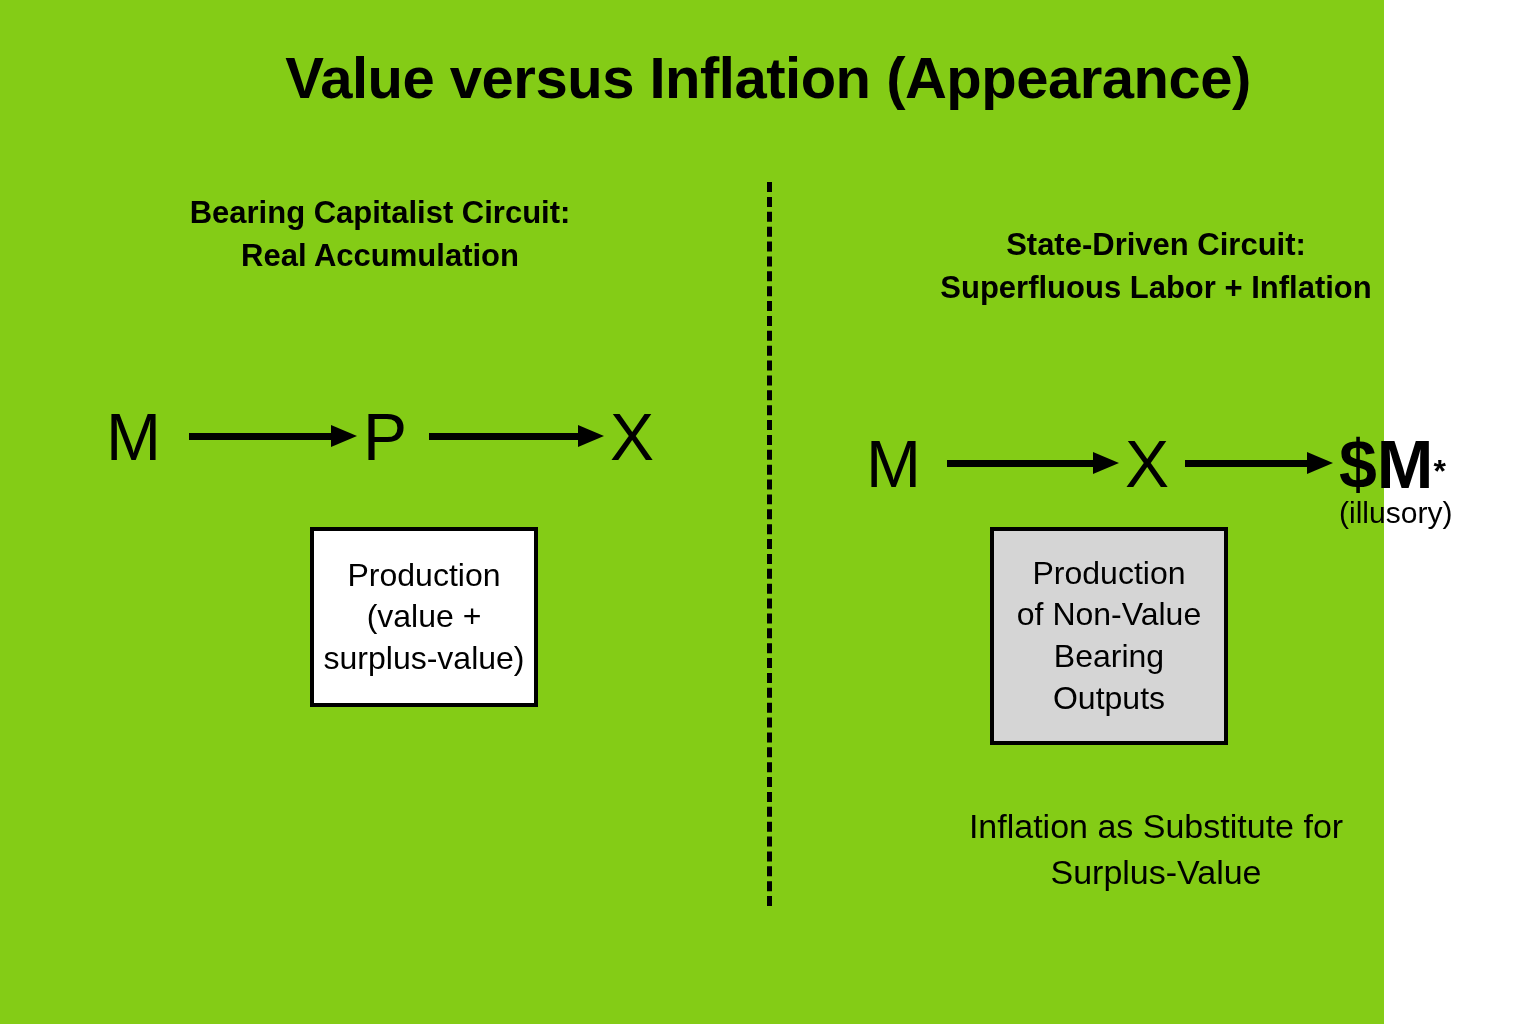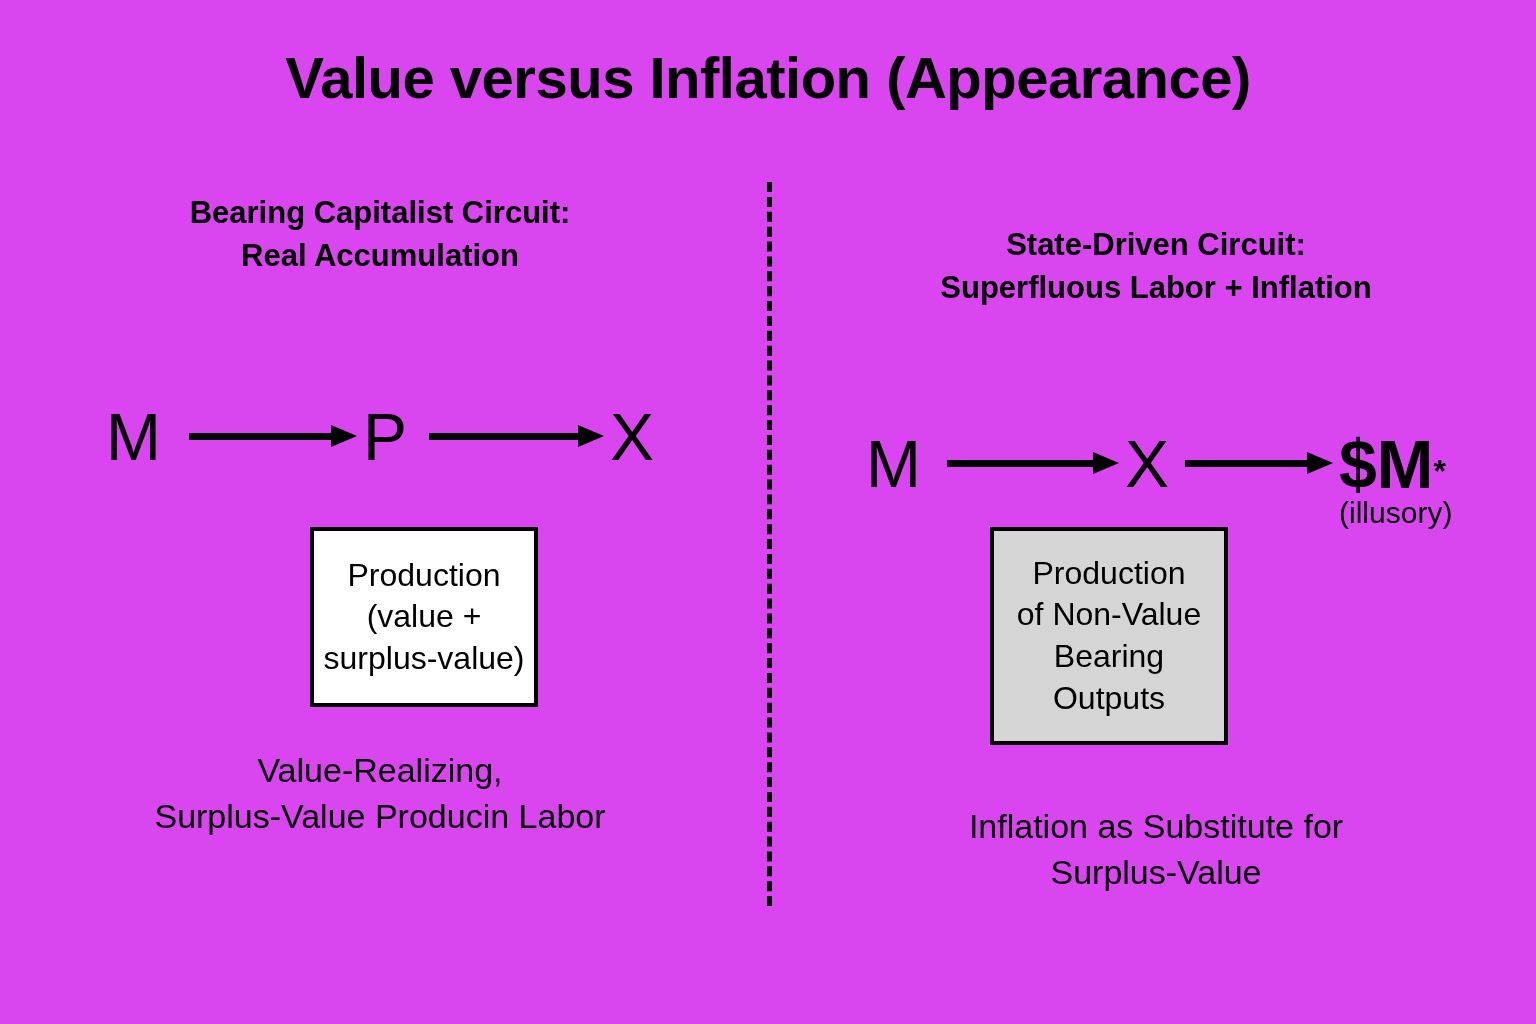--- a/index.html
+++ b/index.html
@@ -10,23 +10,23 @@
   body {
     width: 1536px;
     height: 1024px;
     font-family: "Liberation Sans", sans-serif;
     color: #000000;
     overflow: hidden;
   }
 
   #canvas {
     position: relative;
-    width: 1536px;
+    width: 1384px;
     height: 1024px;
-    background: #d946ef;
+    background: #84cc16;
   }
 
   
   .title {
     position: absolute;
     left: 0;
     top: 46px;
     width: 1536px;
     text-align: center;
     font-size: 58px;
@@ -215,22 +215,20 @@
         <span class="shaft"></span>
         <span class="head"></span>
       </span>
       <span class="node">X</span>
     </div>
 
     <div class="note-box box-left">Production
 (value +
 surplus-value)</div>
 
-    <div class="caption">Value-Realizing,
-Surplus-Value Producin Labor</div>
   </div>
 
   <div class="column col-right">
 
     <div class="col-heading">State-Driven Circuit:
 Superfluous Labor + Inflation</div>
 
     <div class="circuit">
       <span class="node">M</span>
       <span class="gap-r1"></span>

